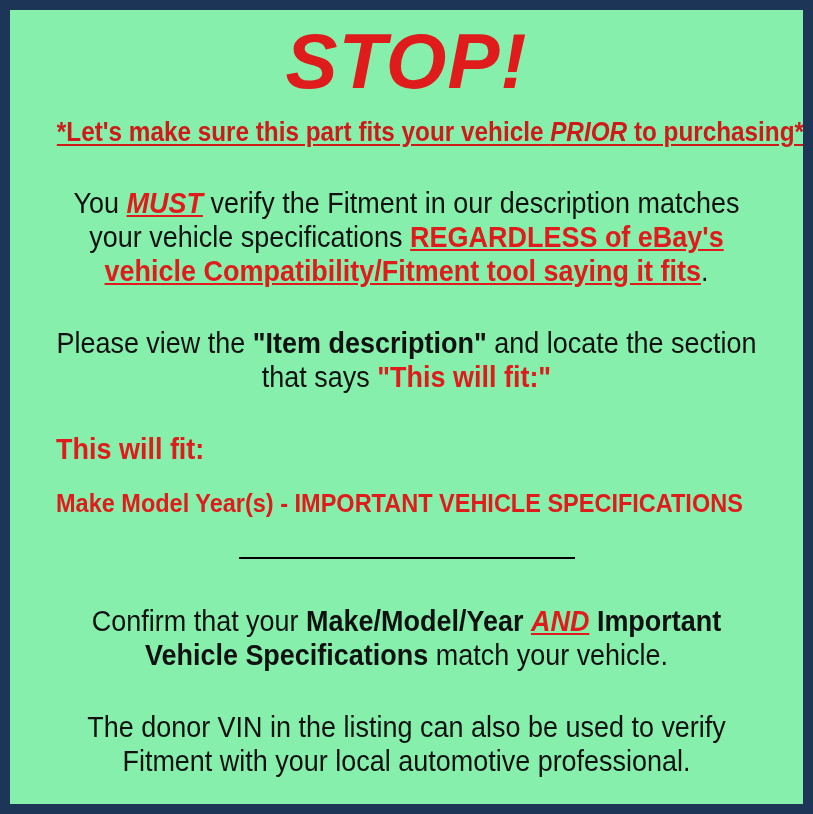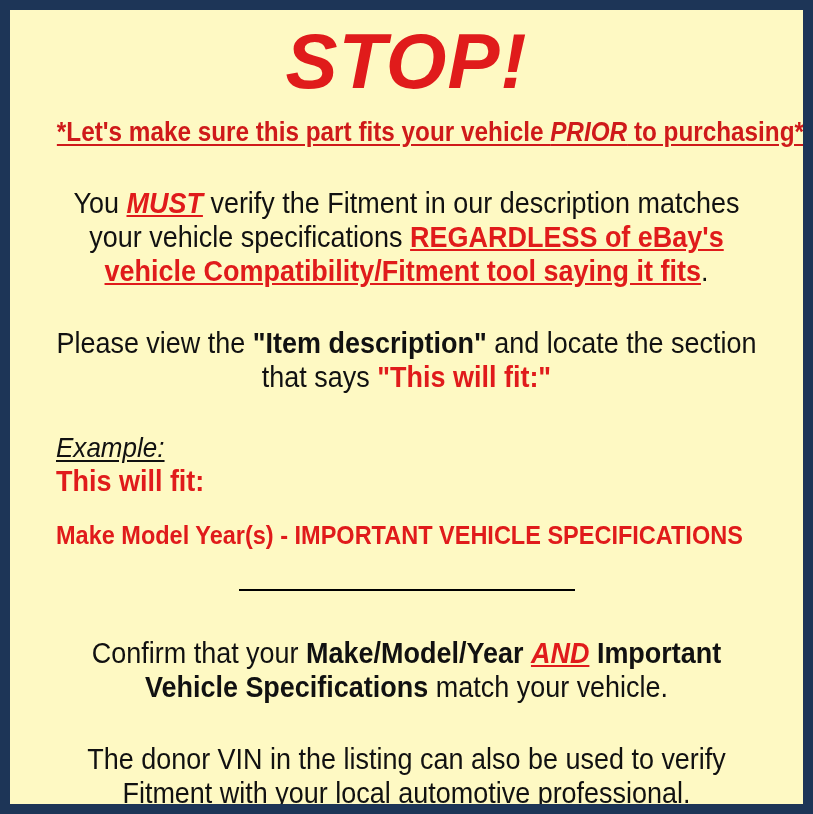--- a/index.html
+++ b/index.html
@@ -9,21 +9,21 @@
   }
   body {
     font-family: "Liberation Sans", "DejaVu Sans", sans-serif;
   }
 
   #fitment-notice {
     position: relative;
     width: 813px;
     height: 814px;
     box-sizing: border-box;
-    background: #fef9c3;
+    background: #86efac;
     border: 10px solid #1d3557;
     overflow: hidden;
   }
 
   .inner {
     position: relative;
     width: 100%;
     height: 100%;
     box-sizing: border-box;
     padding: 0 8px;
@@ -152,21 +152,20 @@
 
     <h1 class="stop-title">STOP!</h1>
 
     <p class="subtitle"><span>*Let's make sure this part fits your vehicle </span><span class="ital">PRIOR</span><span> to purchasing*</span></p>
 
     <p class="para p1"><span>You </span><span class="red-biu">MUST</span><span> verify the Fitment in our description matches your vehicle specifications </span><span class="red-bu">REGARDLESS of eBay's vehicle Compatibility/Fitment tool saying it fits</span><span>.</span></p>
 
     <p class="para p2"><span>Please view the </span><span class="b">"Item description"</span><span> and locate the section that says </span><span class="red-b">"This will fit:"</span></p>
 
     <div class="example-block">
-      <p style="margin:0"><span class="example-label">Example:</span></p>
       <p class="example-fit">This will fit:</p>
       <p class="example-spec">Make Model Year(s) - IMPORTANT VEHICLE SPECIFICATIONS</p>
     </div>
 
     <div class="divider-wrap">
       <span class="divider"></span>
     </div>
 
     <p class="para p1"><span>Confirm that your </span><span class="b">Make/Model/Year</span><span> </span><span class="red-biu">AND</span><span> </span><span class="b">Important Vehicle Specifications</span><span> match your vehicle.</span></p>
 

